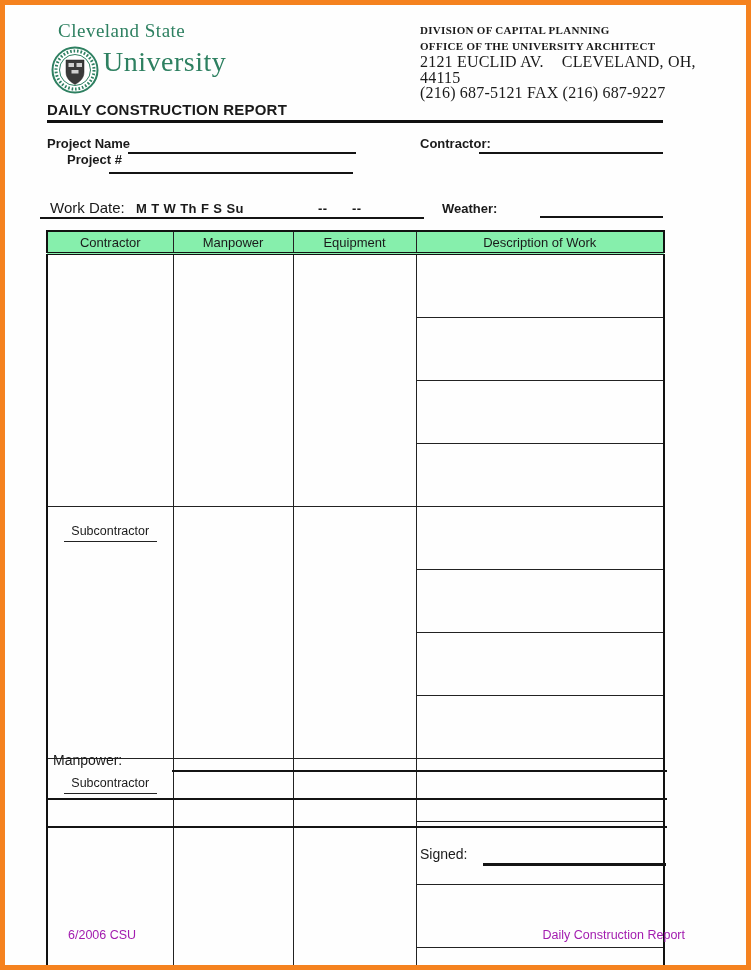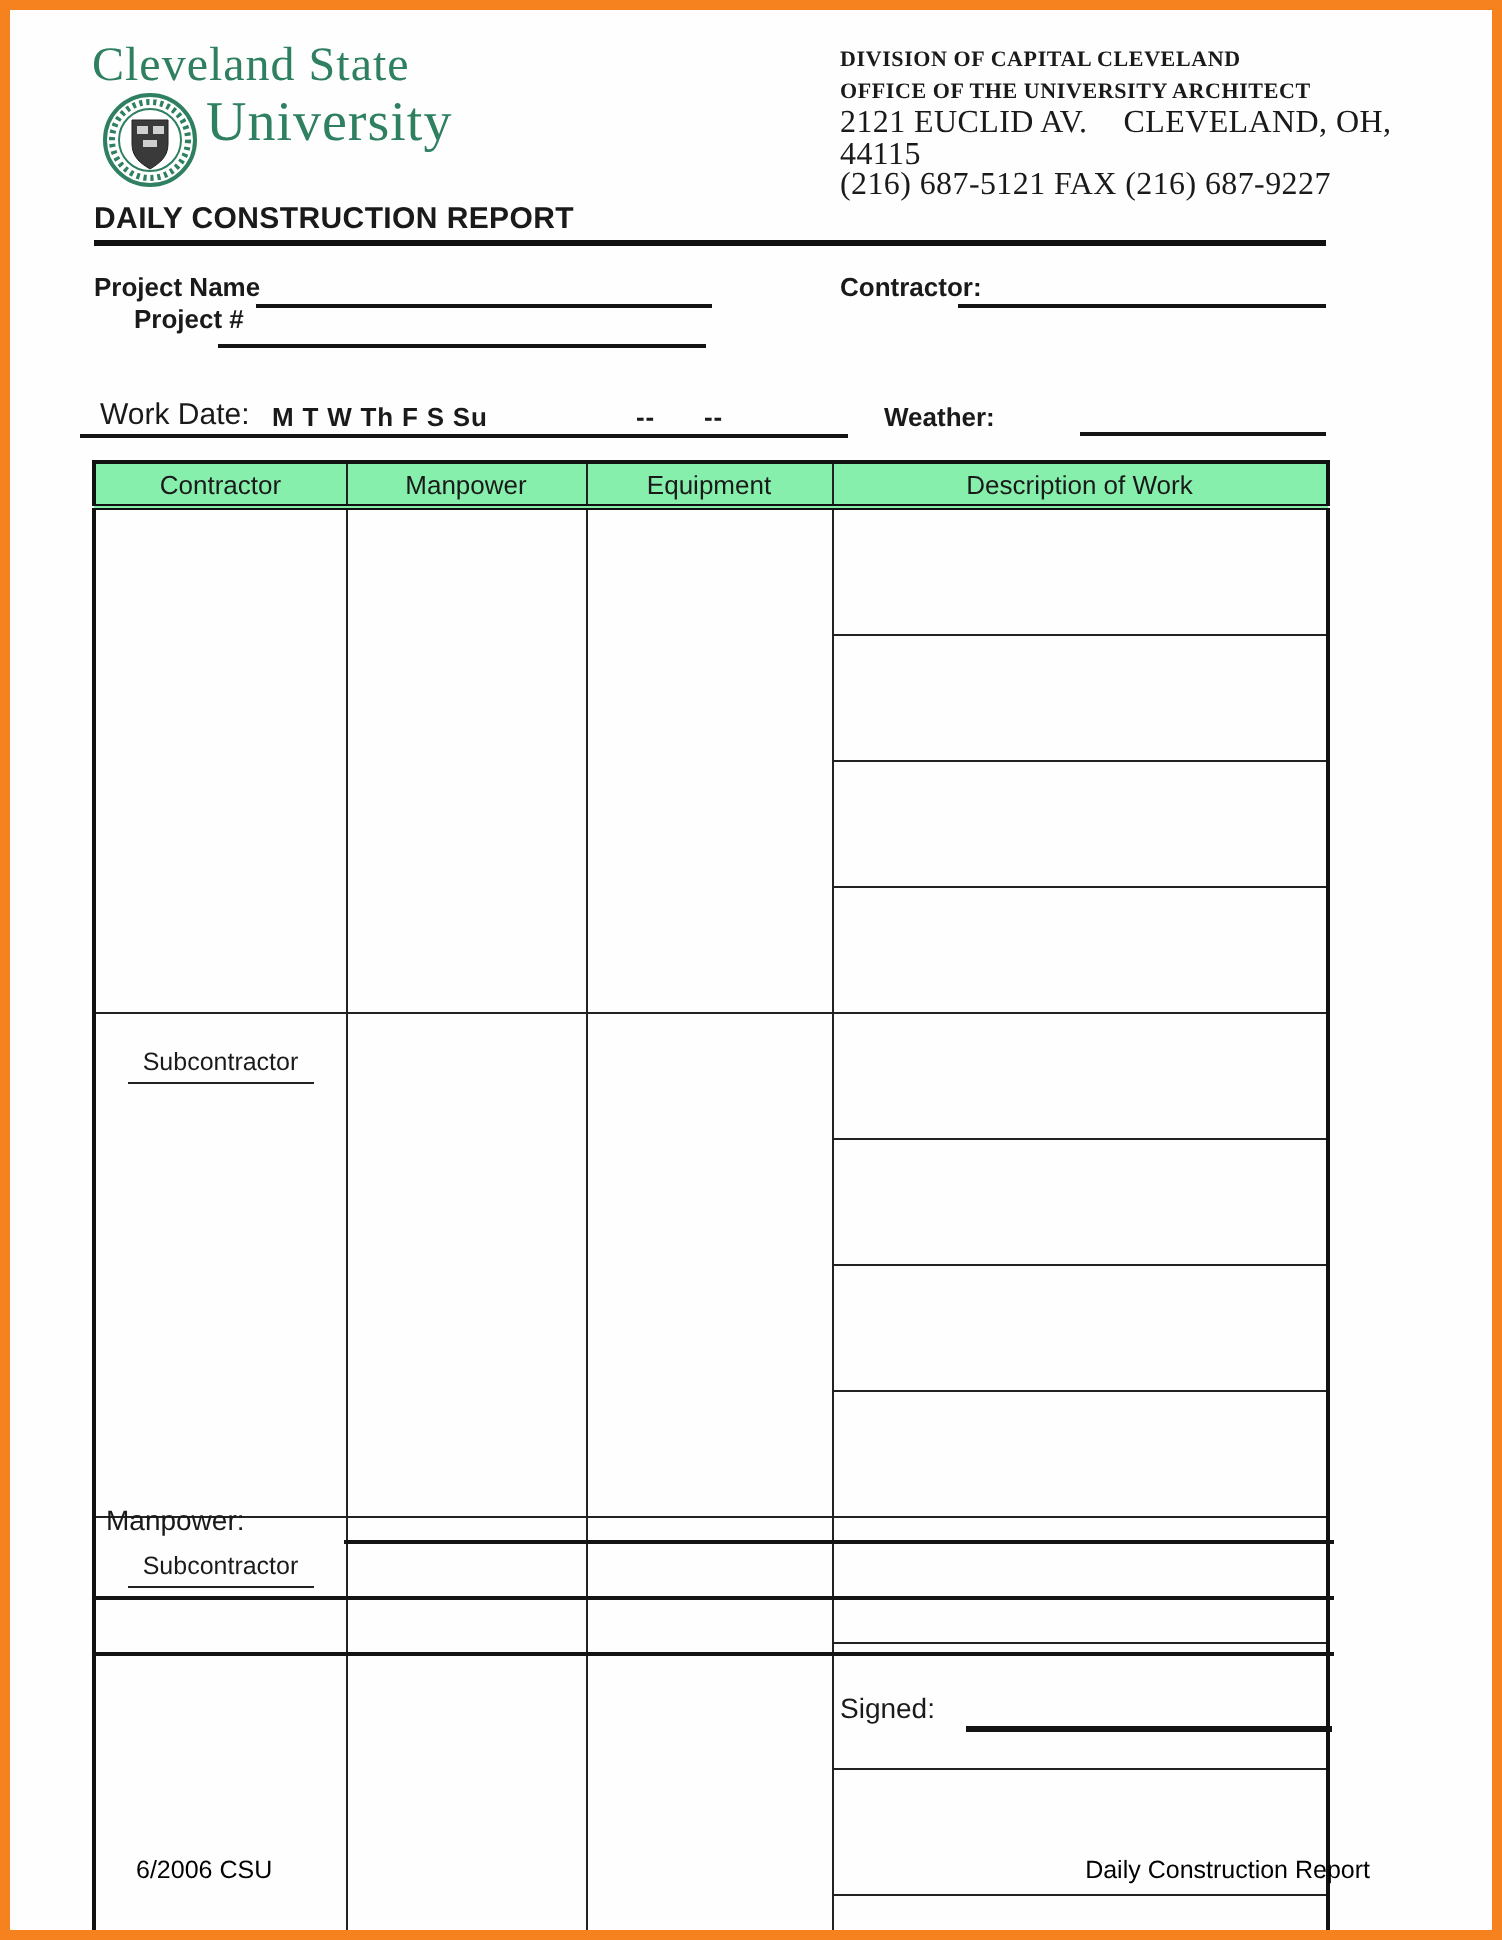--- a/index.html
+++ b/index.html
@@ -4,21 +4,21 @@
 <style>
   html,body{margin:0;padding:0;background:#fff;}
   .frame{
     position:relative;width:751px;height:970px;box-sizing:border-box;
     border:5px solid #F5821F;background:#fefefe;overflow:hidden;
     font-family:"Liberation Sans",sans-serif;color:#1a1a1a;
   }
   .abs{position:absolute;}
   
   .logo-line{font-family:"Liberation Serif",serif;color:#2E8061;font-weight:400;}
-  .logo-l1{left:41px;top:15px;font-size:24px;letter-spacing:0.5px;}
+  .logo-l1{left:53px;top:15px;font-size:19px;letter-spacing:0.5px;}
   .logo-l2{left:98px;top:41px;font-size:28px;letter-spacing:0.5px;}
   .seal{left:46px;top:41px;width:48px;height:48px;}
   
   .addr{left:415px;top:18px;width:290px;font-family:"Liberation Serif",serif;line-height:15.5px;}
   .addr .b{font-weight:bold;font-size:11px;letter-spacing:0.3px;}
   .addr .r{font-size:16px;letter-spacing:0.2px;}
   .addr .gap{display:inline-block;width:18px;}
   
   .title{left:42px;top:96px;font-size:15px;font-weight:bold;letter-spacing:0.2px;}
   .line{background:#141414;height:2px;}
@@ -35,41 +35,41 @@
     background:#86efac;font-size:13px;font-weight:400;height:20px;
     border-bottom:3px double #111;padding:0;text-align:center;
   }
   .grid td{padding:16px;vertical-align:top;height:30px;}
   .sublabel{
     height:17px;border-bottom:1.5px solid #222;font-size:12.5px;
     text-align:center;padding-top:1px;box-sizing:content-box;
   }
   
   .sm{font-size:14px;font-weight:400;}
-  .foot{font-size:12.5px;color:#000000;}
+  .foot{font-size:12.5px;color:#a21caf;}
 </style>
 </head>
 <body>
 
 <div class="frame">
 
   <svg class="abs seal" viewBox="0 0 48 48">
     <circle cx="24" cy="24" r="22.5" fill="#ffffff" stroke="#2E8061" stroke-width="2"></circle>
     <circle cx="24" cy="24" r="19" fill="none" stroke="#2E8061" stroke-width="3" stroke-dasharray="1.6 1.9"></circle>
     <circle cx="24" cy="24" r="15.5" fill="#ffffff" stroke="#2E8061" stroke-width="1"></circle>
     <path d="M15 14 h18 v12 c0 7 -5 10 -9 12.5 c-4 -2.5 -9 -5.5 -9 -12.5 z" fill="#3a3a3a" stroke="#222" stroke-width="0.5"></path>
     <rect x="17.5" y="17" width="5.5" height="4" fill="#cfcfcf"></rect>
     <rect x="25.5" y="17" width="5.5" height="4" fill="#cfcfcf"></rect>
     <rect x="20.5" y="24" width="7" height="3.5" fill="#cfcfcf"></rect>
   </svg>
   <div class="abs logo-line logo-l1">Cleveland State</div>
   <div class="abs logo-line logo-l2">University</div>
 
   <div class="abs addr">
-    <div class="b">DIVISION OF CAPITAL CLEVELAND</div>
+    <div class="b">DIVISION OF CAPITAL PLANNING</div>
     <div class="b">OFFICE OF THE UNIVERSITY ARCHITECT</div>
     <div class="r"><span>2121 EUCLID AV.</span><span class="gap"></span><span>CLEVELAND, OH, 44115</span></div>
     <div class="r">(216) 687-5121  FAX (216) 687-9227</div>
   </div>
 
   <div class="abs title">DAILY CONSTRUCTION REPORT</div>
   <div class="abs title-rule"></div>
 
   <div class="abs lbl-b" style="left:42px;top:131px;">Project Name</div>
   <div class="abs line" style="left:123px;top:147px;width:228px;"></div>

